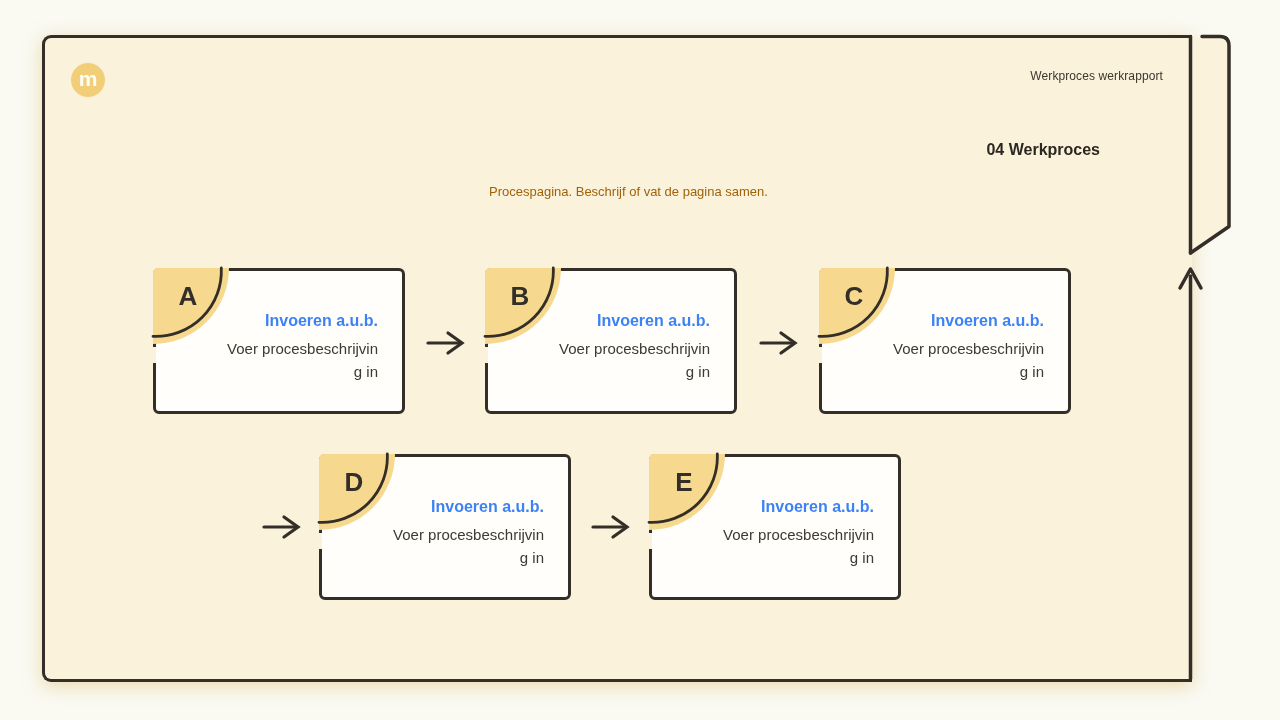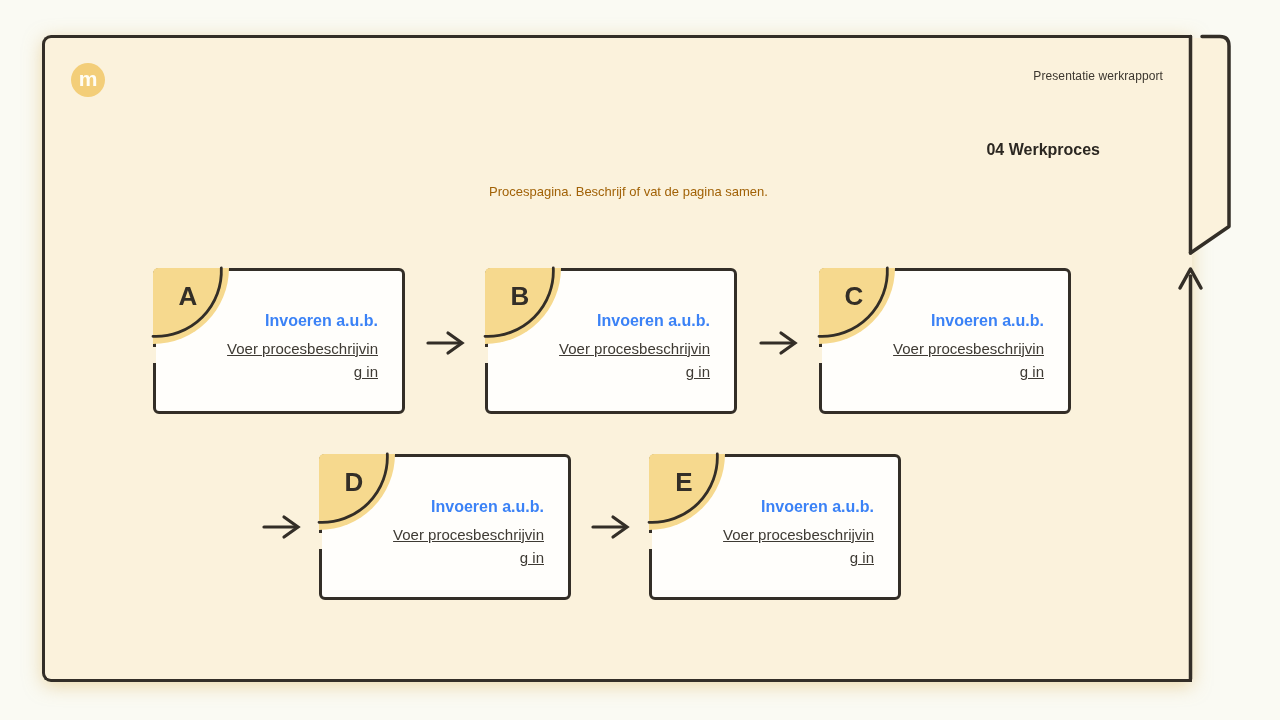--- a/index.html
+++ b/index.html
@@ -66,21 +66,21 @@
     background:#FBF2DC;
   }
 
   .card-title {
     position:absolute; right:24px; top:41px;
     font-size:16px; font-weight:bold; color:#3b82f6;
   }
   .card-body {
     position:absolute; right:24px; top:66px;
     font-size:15px; line-height:23px; color:#3E3A33;
-    text-align:right; white-space:pre-line;text-decoration:underline;
+    text-align:right; white-space:pre-line;
   }
 
   .flow-arrow { position:absolute; width:40px; height:26px; z-index:3; }
   .flow-arrow.a1 { left:380px; top:292px; }
   .flow-arrow.a2 { left:713px; top:292px; }
   .flow-arrow.a3 { left:216px; top:476px; }
   .flow-arrow.a4 { left:545px; top:476px; }
   .flow-arrow line, .flow-arrow polyline {
     stroke:#332E27; stroke-width:3.2; fill:none;
     stroke-linecap:round; stroke-linejoin:miter;
@@ -92,21 +92,21 @@
 </style>
 </head>
 <body>
 
 <div class="slide">
 
   <div class="logo">
     <span>m</span>
   </div>
 
-  <div class="header-note">Presentatie werkrapport</div>
+  <div class="header-note">Werkproces werkrapport</div>
 
   <div class="kicker">04 Werkproces</div>
 
   <div class="description">Procespagina. Beschrijf of vat de pagina samen.</div>
 
 
   <div class="card a">
     <div class="corner"></div>
     <svg class="corner-arc" viewBox="-6 -6 76 76">
       <path d="M 65.3 -3 A 65.4 65.4 0 0 1 -3 65.3"></path>

